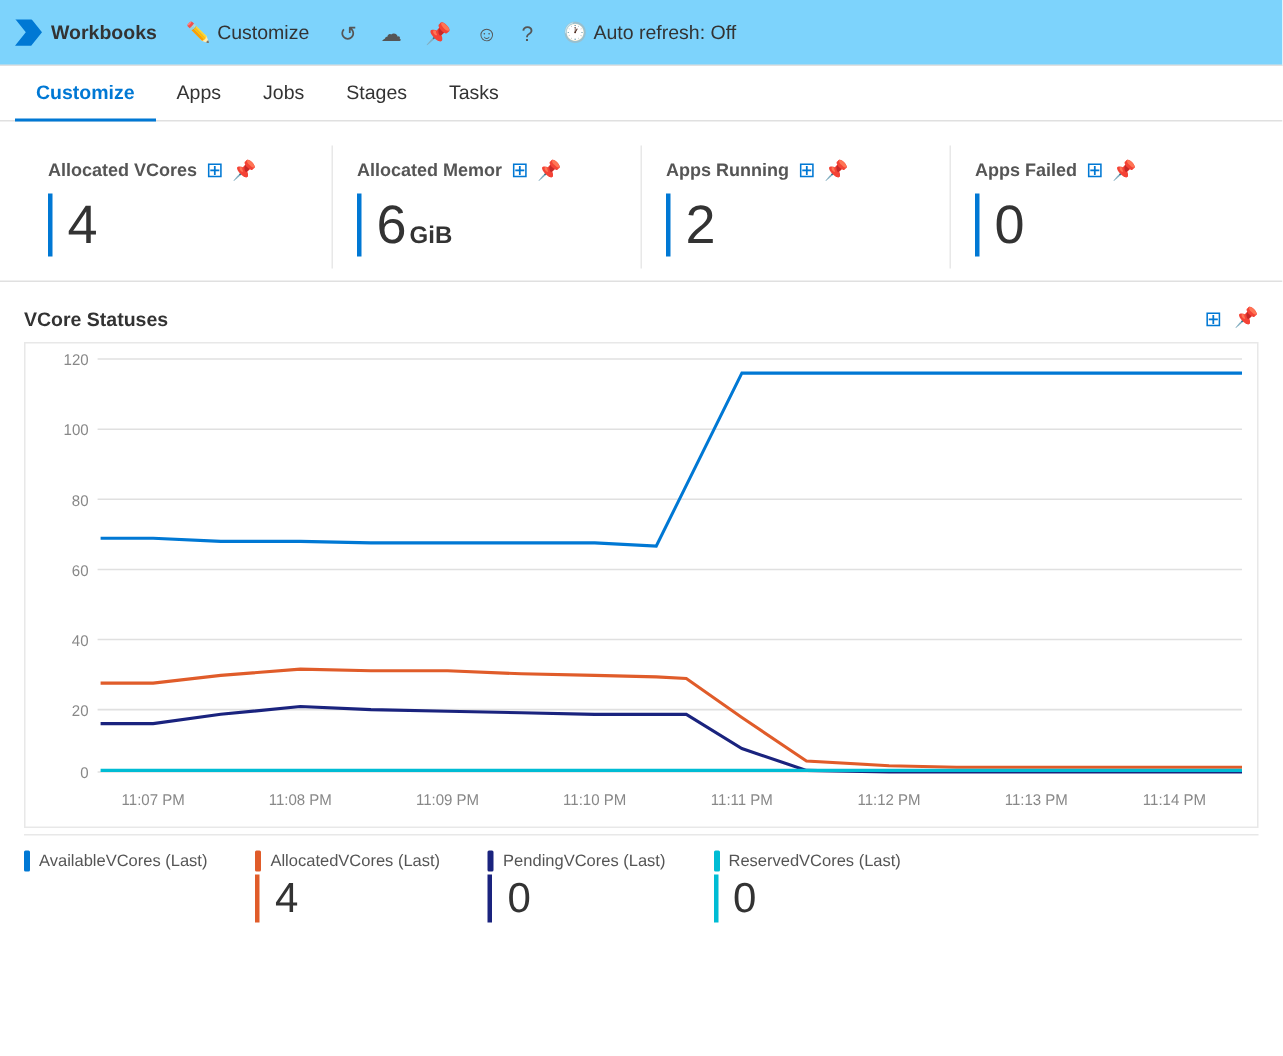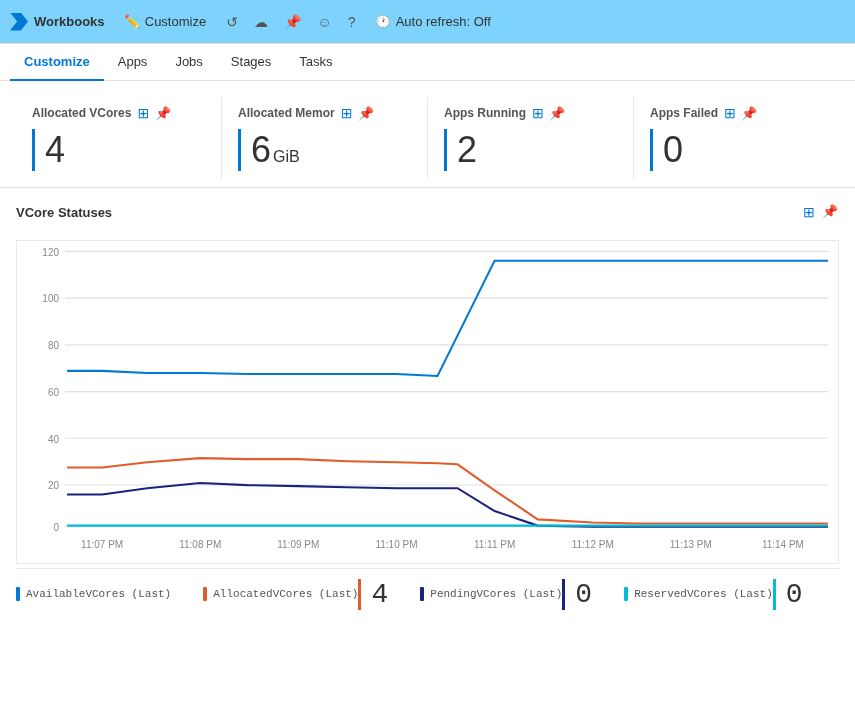--- a/index.html
+++ b/index.html
@@ -85,30 +85,30 @@
     .metric-value {
       display: flex; align-items: baseline; gap: 2px;
       padding-left: 10px;
       border-left: 3px solid #0078d4;
       margin-top: 4px;
     }
     .metric-number {
       font-size: 36px; font-weight: 300; color: #333;
     }
     .metric-unit {
-      font-size: 16px; color: #333; font-weight: 400;
+      font-size: 16px; color: #333; font-weight: 700;
     }
 
     
     .chart-section {
       padding: 16px;
     }
     .chart-header {
       display: flex; justify-content: space-between; align-items: center;
-      margin-bottom: 20px;
+      margin-bottom: 8px;
       text-align: right;
     }
     .chart-title {
       font-size: 13px; font-weight: 600; color: #333;
     }
     .chart-header-icons { display: flex; gap: 8px; }
 
     .chart-container {
       position: relative;
       width: 100%;
@@ -118,21 +118,21 @@
 
     
     .chart-legend {
       display: flex;
       gap: 32px;
       padding: 10px 0 4px 0;
       border-top: 1px solid #e8e8e8;
       margin-top: 4px;
     }
     .legend-item {
-      display: flex; flex-direction: row; font-family: Liberation Mono, monospace;
+      display: flex; flex-direction: column;
     }
     .legend-label {
       display: flex; align-items: center; gap: 6px;
       font-size: 11px; color: #555; margin-bottom: 2px;
     }
     .legend-color-bar {
       width: 4px; height: 14px; border-radius: 1px;
     }
     .legend-value {
       font-size: 28px; font-weight: 300; color: #333;

